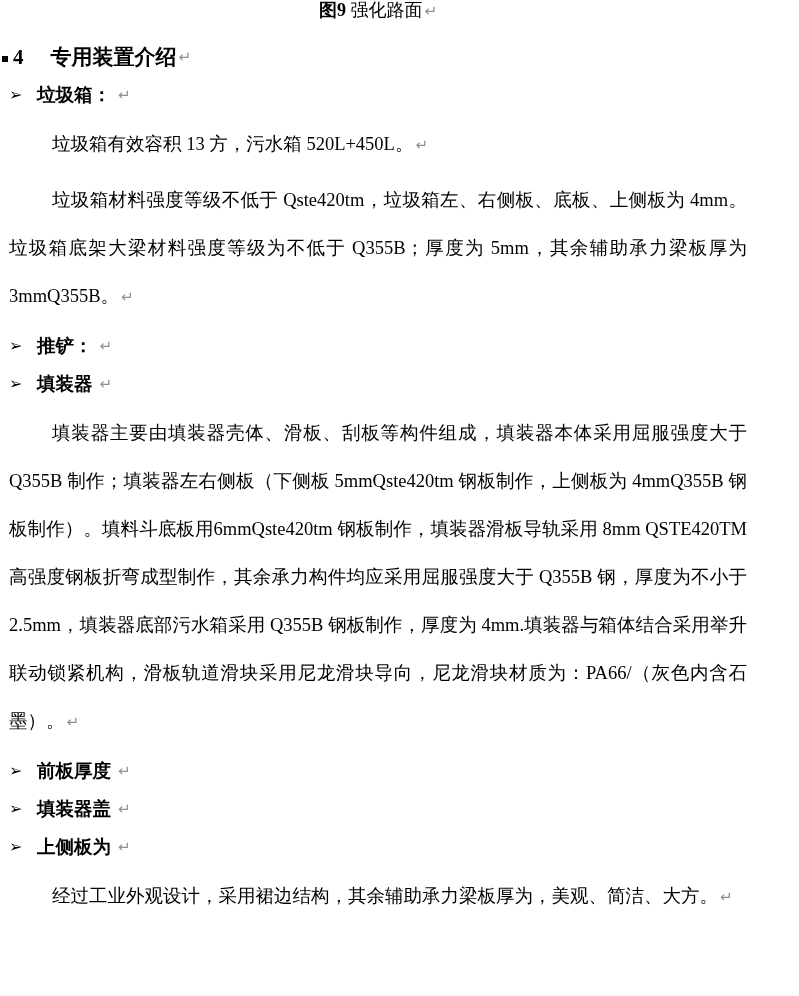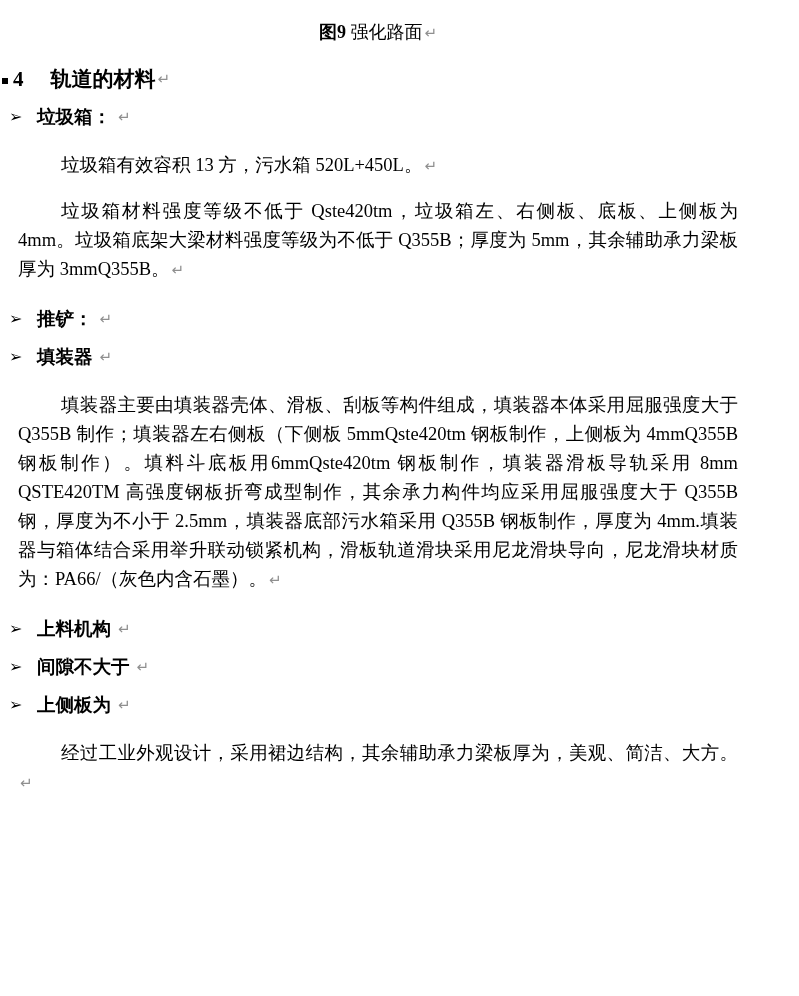--- a/index.html
+++ b/index.html
@@ -3,21 +3,21 @@
 <meta charset="utf-8">
 <style>
   html,body{margin:0;padding:0;background:#ffffff;}
   body{
     width:799px;height:996px;overflow:hidden;
     font-family:"Liberation Serif","DejaVu Serif",serif;
     color:#000;
   }
   .page{
     width:759px;height:996px;box-sizing:border-box;
-    padding:22px 5px 0 2px;
+    padding:0 5px 0 2px;
   }
   
   .caption{
     text-align:center;font-size:18px;line-height:21px;
   }
   .caption .fig-label{font-weight:bold;}
   
   .doc-heading{
     margin-top:22px;margin-bottom:6px;
     display:flex;align-items:center;
@@ -35,21 +35,21 @@
     font-size:18.5px;font-weight:bold;
   }
   .bullet-arrow{
     flex:0 0 35px;padding-left:7px;box-sizing:border-box;
     font-weight:normal;font-size:16px;
     font-family:"DejaVu Sans",sans-serif;
   }
   .bullet-row .pmark{margin-left:7px;}
   
   p.body{
-    margin:16px;font-size:18.5px;line-height:29px;
+    margin:7px;font-size:18.5px;line-height:48px;
     text-align:justify;text-indent:43px;
   }
   
   .pmark{
     color:#8f8f8f;font-size:15px;font-weight:normal;
     font-family:"DejaVu Sans",sans-serif;
     margin-left:2px;
   }
 </style>
 </head>
@@ -58,21 +58,21 @@
 <div class="page">
 
   <div class="caption">
     <span class="fig-label">图9</span>
     <span>强化路面</span><span class="pmark">↵</span>
   </div>
 
   <div class="doc-heading">
     <span class="heading-square"></span>
     <span class="heading-num">4</span>
-    <span>轨道的材料</span>
+    <span>专用装置介绍</span>
       <span class="pmark">↵</span>
   </div>
 
   <div class="bullet-row">
     <span class="bullet-arrow">➢</span>
     <span>垃圾箱：</span>
     <span class="pmark">↵</span>
   </div>
   <p class="body"><span>垃圾箱有效容积 13 方，污水箱 520L+450L。</span><span class="pmark">↵</span></p>
   <p class="body"><span>垃圾箱材料强度等级不低于 Qste420tm，垃圾箱左、右侧板、底板、上侧板为 4mm。垃圾箱底架大梁材料强度等级为不低于 Q355B；厚度为 5mm，其余辅助承力梁板厚为 3mmQ355B。</span><span class="pmark">↵</span></p>
@@ -85,27 +85,27 @@
 
   <div class="bullet-row">
     <span class="bullet-arrow">➢</span>
     <span>填装器</span>
     <span class="pmark">↵</span>
   </div>
   <p class="body"><span>填装器主要由填装器壳体、滑板、刮板等构件组成，填装器本体采用屈服强度大于 Q355B 制作；填装器左右侧板（下侧板 5mmQste420tm 钢板制作，上侧板为 4mmQ355B 钢板制作）。填料斗底板用6mmQste420tm 钢板制作，填装器滑板导轨采用 8mm QSTE420TM 高强度钢板折弯成型制作，其余承力构件均应采用屈服强度大于 Q355B 钢，厚度为不小于 2.5mm，填装器底部污水箱采用 Q355B 钢板制作，厚度为 4mm.填装器与箱体结合采用举升联动锁紧机构，滑板轨道滑块采用尼龙滑块导向，尼龙滑块材质为：PA66/（灰色内含石墨）。</span><span class="pmark">↵</span></p>
 
   <div class="bullet-row">
     <span class="bullet-arrow">➢</span>
-    <span>上料机构</span>
+    <span>前板厚度</span>
     <span class="pmark">↵</span>
   </div>
 
   <div class="bullet-row">
     <span class="bullet-arrow">➢</span>
-    <span>间隙不大于</span>
+    <span>填装器盖</span>
     <span class="pmark">↵</span>
   </div>
 
   <div class="bullet-row">
     <span class="bullet-arrow">➢</span>
     <span>上侧板为</span>
     <span class="pmark">↵</span>
   </div>
   <p class="body"><span>经过工业外观设计，采用裙边结构，其余辅助承力梁板厚为，美观、简洁、大方。</span><span class="pmark">↵</span></p>
 

